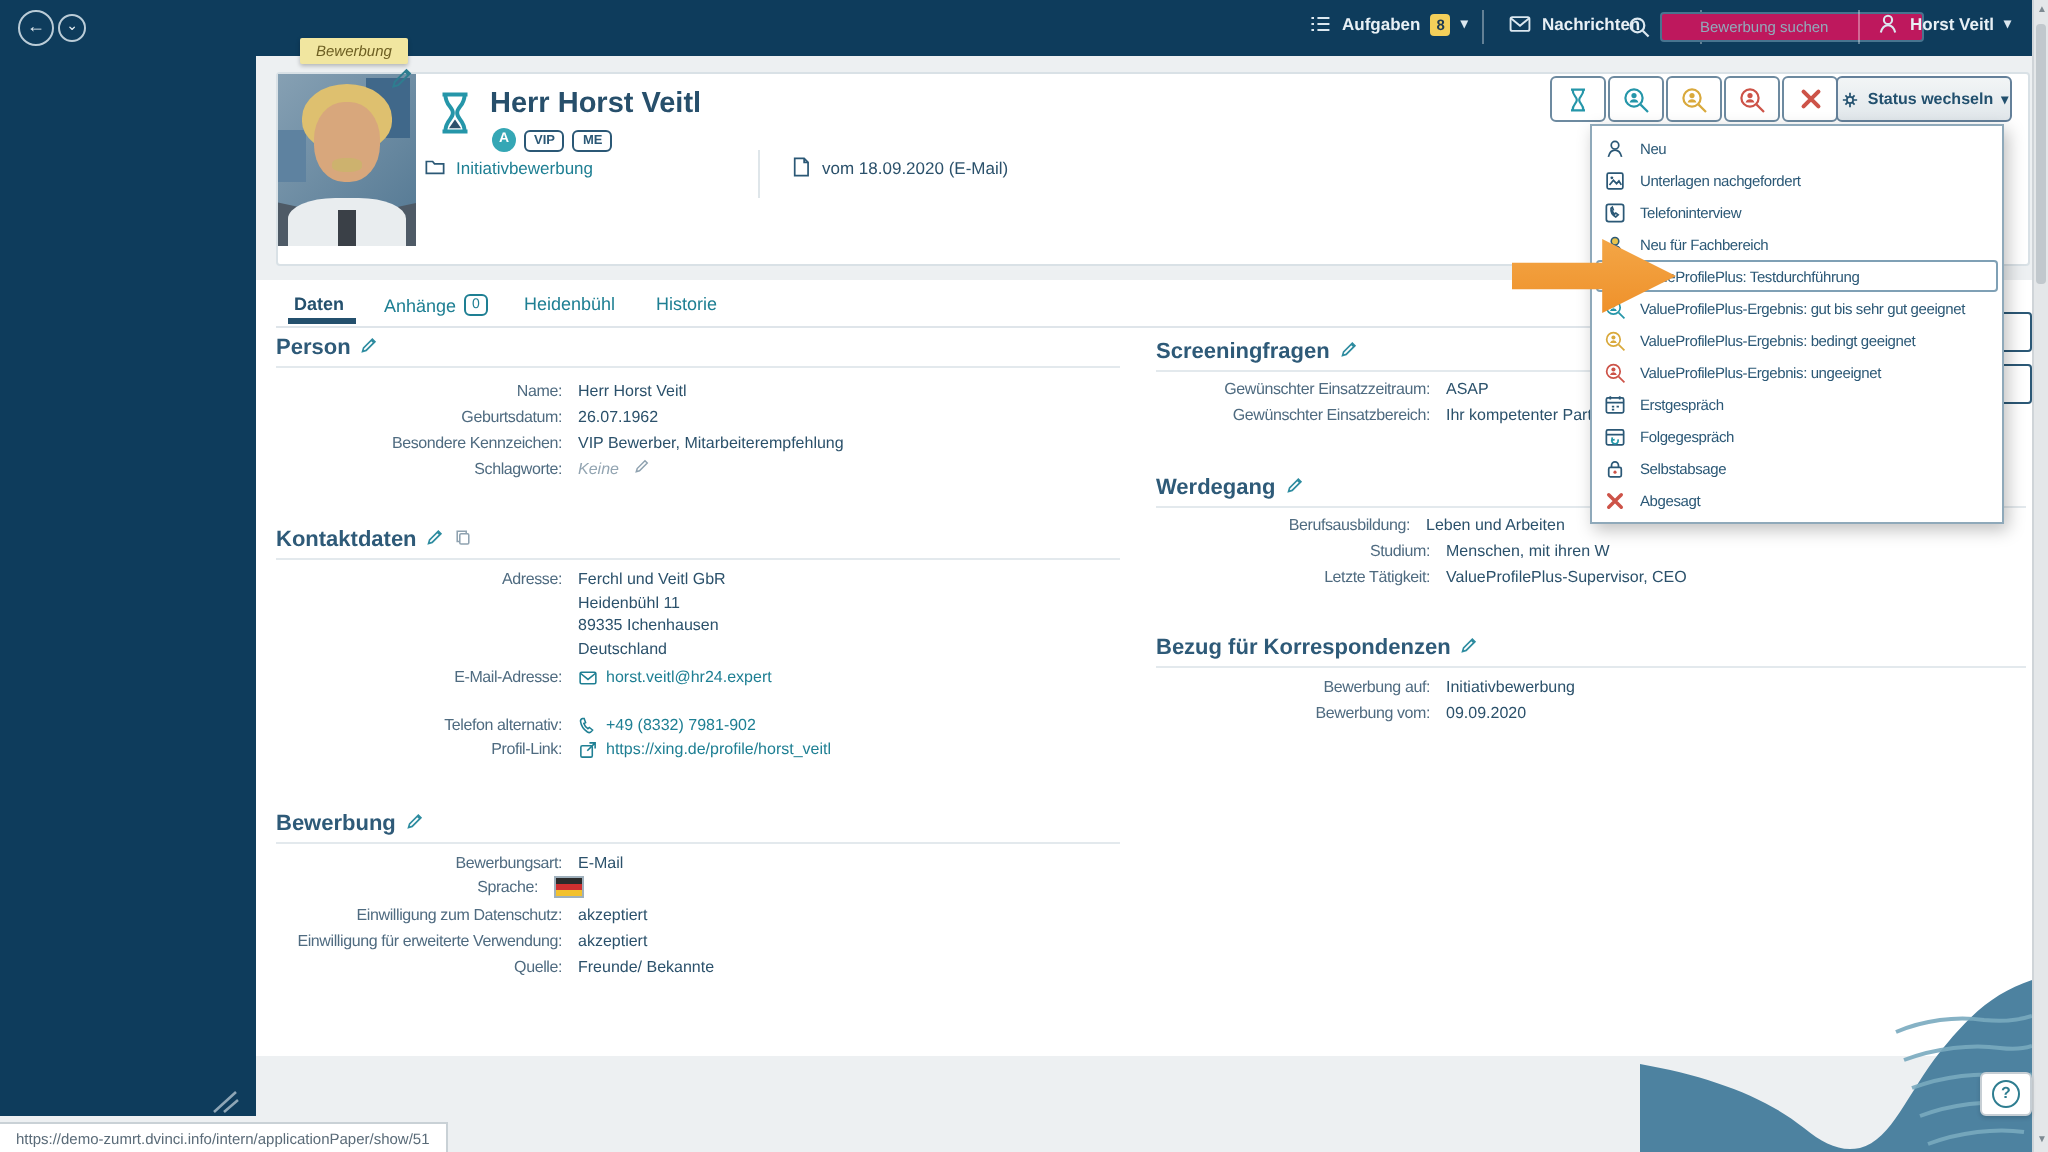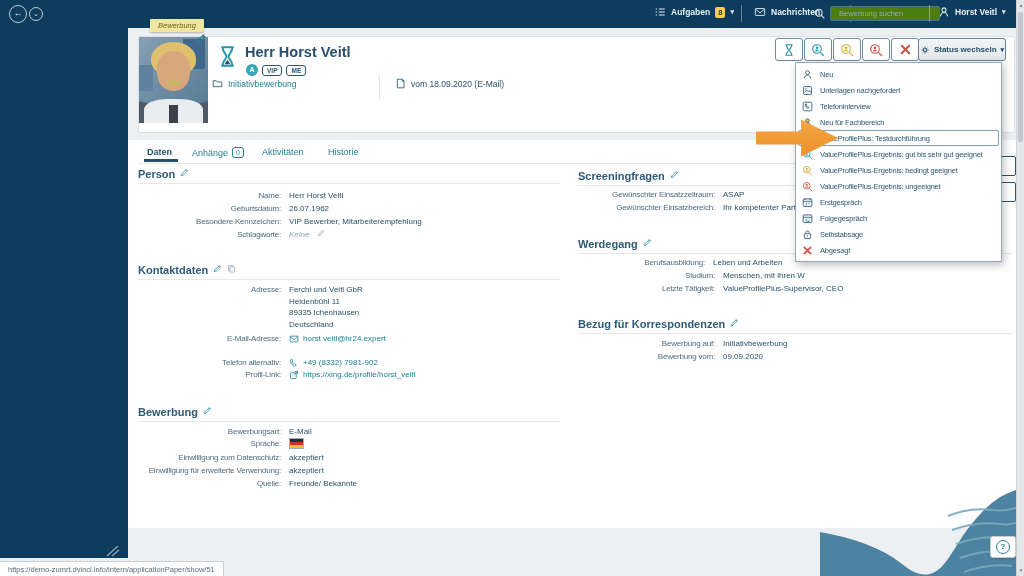--- a/index.html
+++ b/index.html
@@ -13,22 +13,22 @@
   .tb-sep{position:absolute;top:5px;width:1px;height:17px;background:rgba(255,255,255,.35);}
   .backpill{position:absolute;left:9px;top:5px;display:flex;align-items:center;gap:2px;}
   .bk1{width:16px;height:16px;border:1px solid rgba(230,240,246,.8);border-radius:50%;color:#e8f0f5;font-size:9px;line-height:15px;text-align:center;}
   .bk2{width:12px;height:12px;border:1px solid rgba(230,240,246,.8);border-radius:50%;color:#e8f0f5;font-size:7px;line-height:11px;text-align:center;}
   .logo{position:absolute;left:137px;top:7px;font-size:12.5px;font-weight:bold;color:#fff;letter-spacing:.3px;}
   .logo-sub{position:absolute;left:198px;top:10px;font-size:9.5px;color:#c3d6e2;font-weight:bold;}
   .tooltip{position:absolute;left:150px;top:19px;background:#f1e6a0;color:#6d5f22;font-size:7.5px;font-style:italic;
     padding:2px 8px;border-radius:1px;z-index:40;box-shadow:0 1px 2px rgba(0,0,0,.25);}
   .badge-y{background:#f3cf5a;color:#1d3a52;border-radius:2px;font-size:7.5px;font-weight:bold;padding:1px 3px;}
   .caret{font-size:7px;color:#dce8f0;}
-  .search-in{background:#4d7c0f;border:1px solid #48748f;border-radius:2px;color:#cfdde7;font-size:7.5px;
-    width:92px;height:13px;padding:0 8px;outline:none;font-family:"Liberation Sans",sans-serif;}
+  .search-in{background:#be185d;border:1px solid #48748f;border-radius:2px;color:#cfdde7;font-size:7.5px;
+    width:92px;height:13px;padding:0 19px;outline:none;font-family:"Liberation Sans",sans-serif;}
   .search-in::placeholder{color:#92aabb;}
   
   .sidebar{position:absolute;left:0;top:28px;width:128px;height:530px;background:#0e3c5c;z-index:3;}
   .nav{position:absolute;left:0;width:128px;height:21px;display:flex;align-items:center;justify-content:flex-end;
     gap:7px;padding-right:8px;box-sizing:border-box;color:#dfeaf1;font-size:8.5px;font-weight:bold;cursor:pointer;}
   .nav svg{width:15px;height:15px;flex:none;}
   .nav.active{color:#43b287;}
   .resize-handle{position:absolute;left:103px;top:544px;z-index:4;}
   
   .panel{position:absolute;left:128px;top:140px;width:888px;height:388px;background:#fff;z-index:1;}
@@ -316,21 +316,21 @@
   </div>
 
   <div class="tab active" style="left:147px;">
       <span>Daten</span>
     </div>
   <div class="tab" style="left:192px;">
     <span>Anhänge</span>
     <span class="tbadge">0</span>
   </div>
   <div class="tab" style="left:262px;">
-      <span>Aktivitäten</span>
+      <span>Heidenbühl</span>
     </div>
   <div class="tab" style="left:328px;">
       <span>Historie</span>
     </div>
   <div class="tab-underline"></div>
   <div class="tab-hr"></div>
 
   <div class="sect" style="left:138px;top:168px;">
     <span>Person</span>
     <svg viewBox="0 0 14 14" width="9" height="9" stroke="#2e8ca0" stroke-width="1.3" fill="none">
@@ -412,21 +412,21 @@
     <span>Bewerbung</span>
     <svg viewBox="0 0 14 14" width="9" height="9" stroke="#2e8ca0" stroke-width="1.3" fill="none">
         <path d="M2 12l.8-2.8L9.6 2.4l2 2L4.8 11.2zM8.8 3.2l2 2"></path>
       </svg>
   </div>
   <div class="hr" style="left:138px;top:421px;width:422px;"></div>
   <div class="frow" style="left:138px;top:426px;">
       <span class="flbl lw">Bewerbungsart:</span>
       <span class="fval">E-Mail</span>
     </div>
-  <div class="frow" style="left:138px;top:438px;">
+  <div class="frow" style="left:126px;top:438px;">
     <span class="flbl lw">Sprache:</span>
     <span class="fval">
         <span class="flag">
           <div style="background:#2b2b2b;"></div>
           <div style="background:#cf3030;"></div>
           <div style="background:#f2c12e;"></div>
         </span>
       </span>
   </div>
   <div class="frow" style="left:138px;top:452px;">

